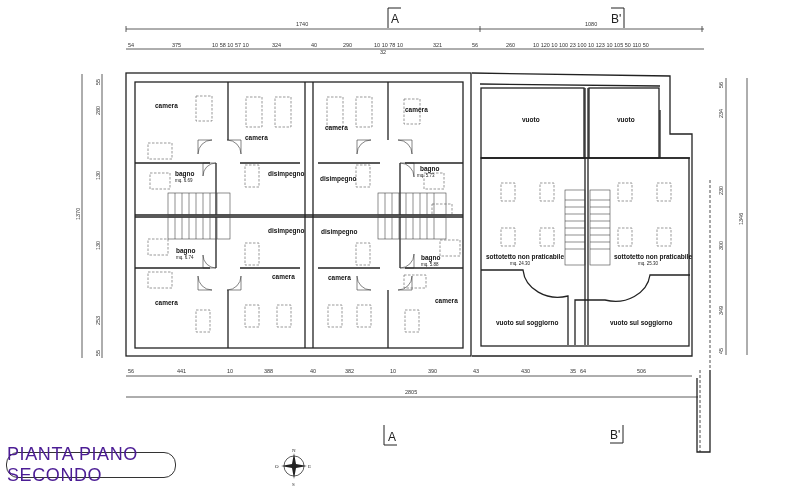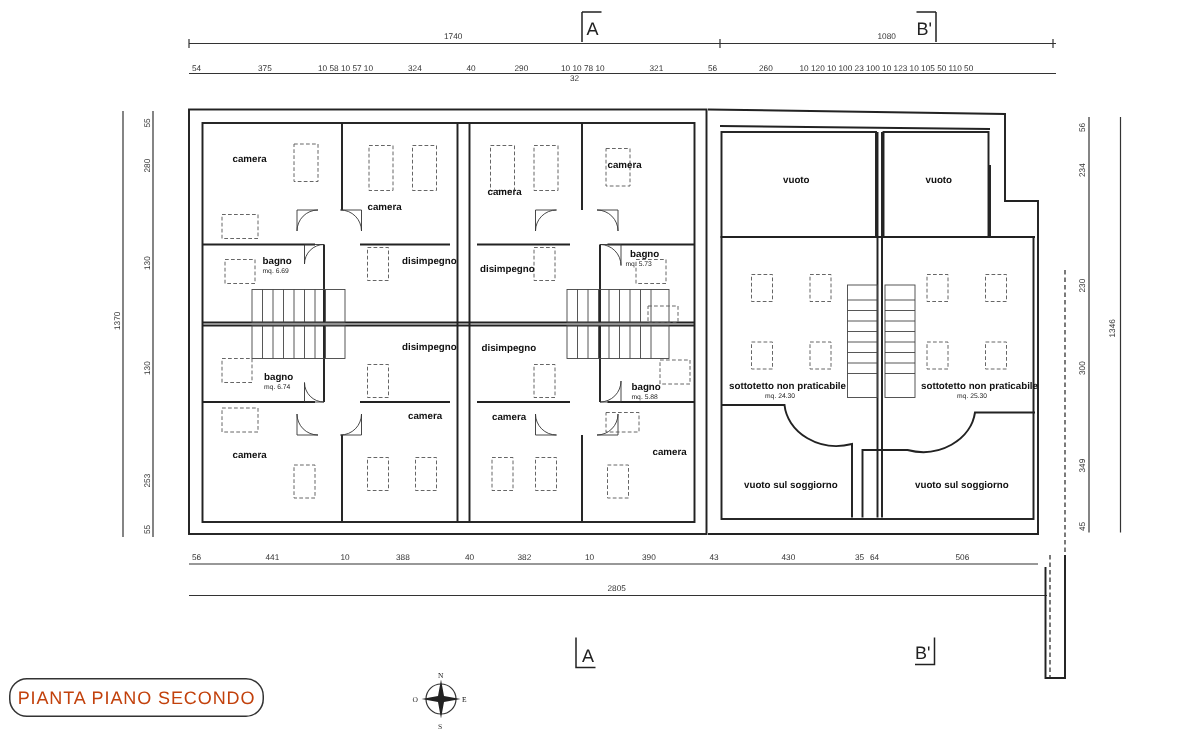--- a/index.html
+++ b/index.html
@@ -2,21 +2,21 @@
 <html><head>
 <meta charset="utf-8">
 <style>
   html, body { margin:0; padding:0; background:#ffffff; }
   body { width:800px; height:488px; position:relative; overflow:hidden; font-family:"Liberation Sans", sans-serif; color:#222; }
   svg { position:absolute; left:0; top:0; }
   .dim { font-family:"Liberation Sans", sans-serif; font-size:5.5px; fill:#333; }
   .room { font-family:"Liberation Sans", sans-serif; font-size:6.5px; fill:#111; font-weight:bold; }
   .area { font-family:"Liberation Sans", sans-serif; font-size:4.5px; fill:#222; }
   .sect { font-family:"Liberation Sans", sans-serif; font-size:12px; fill:#222; }
-  .title-box { position:absolute; left:6px; top:452px; width:168px; height:24px; border:1.5px solid #333; border-radius:12px; display:flex; align-items:center; justify-content:center; font-size:12px; letter-spacing:0.6px; color:#c2410c; font-family:"Liberation Sans", sans-serif; }
+  .title-box { position:absolute; left:6px; top:452px; width:168px; height:24px; border:1.5px solid #333; border-radius:12px; display:flex; align-items:center; justify-content:center; font-size:18px; letter-spacing:0.6px; color:#4c1d95; font-family:"Liberation Sans", sans-serif; }
 </style>
 </head>
 <body>
 
 <svg width="800" height="488" viewBox="0 0 800 488" xmlns="http://www.w3.org/2000/svg">
   <g stroke="#333" fill="none" stroke-width="0.8">
 
     <g>
       <line x1="126" y1="29" x2="704" y2="29"></line>
       <line x1="126" y1="49" x2="704" y2="49"></line>

